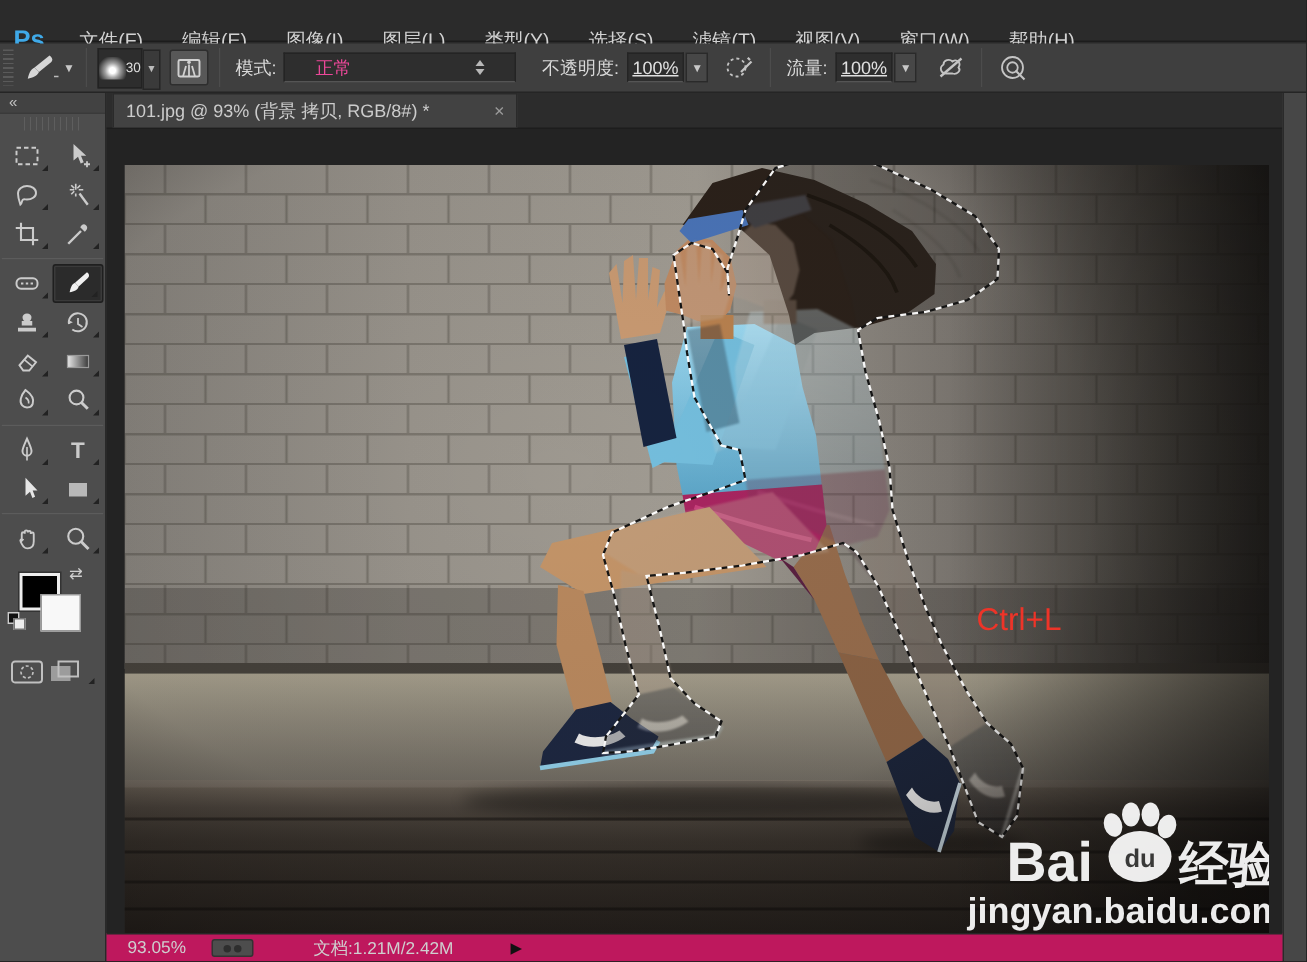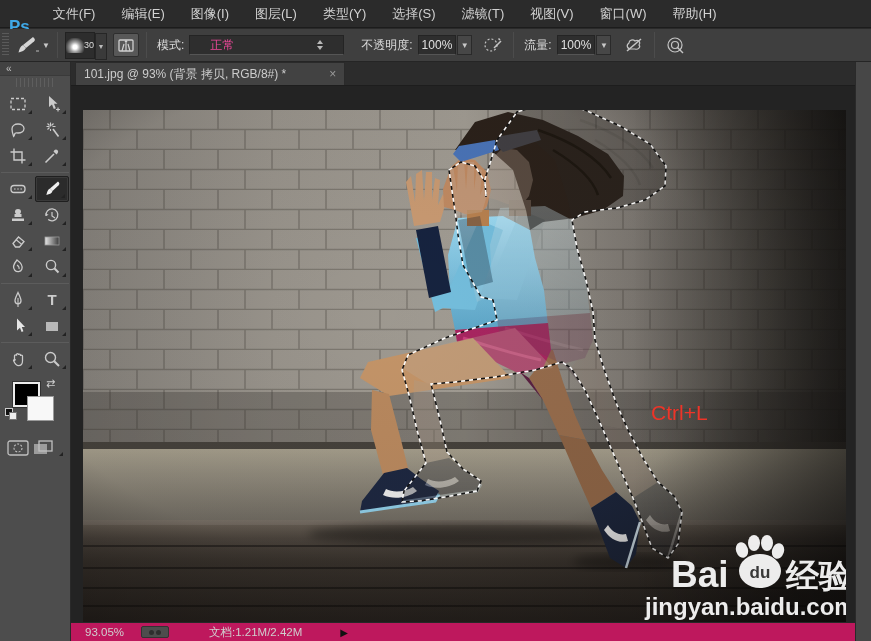--- a/index.html
+++ b/index.html
@@ -3,37 +3,37 @@
 <meta charset="utf-8">
 <style>
   html,body{margin:0;padding:0;background:#1e1e1e;}
   *{box-sizing:border-box;font-family:"Liberation Sans","DejaVu Sans",sans-serif;}
   #app{position:relative;width:871px;height:641px;background:#2a2a2a;overflow:hidden;}
 
   
   #menubar{position:absolute;left:0;top:0;width:871px;height:28px;background:#2b2b2b;
     border-bottom:1px solid #1c1c1c;display:flex;align-items:center;}
   #pslogo{color:#3fa9e8;font-weight:bold;font-size:17px;padding:0 10px 0 9px;letter-spacing:0;margin-top:27px;}
-  .mitem{color:#d2d2d2;font-size:13px;padding:0 13px;height:28px;line-height:28px;cursor:default;}
+  .mitem{color:#d2d2d2;font-size:13px;padding:13px 13px;height:28px;line-height:28px;cursor:default;}
 
   
   #optionsbar{position:absolute;left:0;top:29px;width:871px;height:33px;background:#3f3f3f;
     border-bottom:1px solid #252525;display:flex;align-items:center;}
   .grip-v{width:7px;height:24px;margin:0 4px 0 2px;
     background:repeating-linear-gradient(180deg,#5a5a5a 0 1px,transparent 1px 3px);}
   .sep{width:1px;height:26px;background:#2e2e2e;border-right:1px solid #4c4c4c;margin:0 7px;}
   .optlabel{color:#dadada;font-size:12px;margin:0 5px 0 3px;white-space:nowrap;}
   .combo{height:20px;background:#2e2e2e;border:1px solid #242424;border-bottom-color:#555;
     display:flex;align-items:center;color:#ec4899;font-size:12px;padding:0 20px;}
   .spinner{margin-left:auto;display:flex;flex-direction:column;gap:2px;padding-left:6px;}
   .spinner b{width:0;height:0;border-left:3px solid transparent;border-right:3px solid transparent;}
   .spinner b.up{border-bottom:4px solid #b8b8b8;}
   .spinner b.dn{border-top:4px solid #b8b8b8;}
   .valbox{height:20px;min-width:38px;background:#2e2e2e;border:1px solid #242424;border-bottom-color:#555;
-    color:#e0e0e0;font-size:12px;display:flex;align-items:center;justify-content:center;padding:0 3px;}
+    color:#e0e0e0;font-size:12px;display:flex;align-items:center;justify-content:center;padding:0 3px;text-decoration:underline;}
   .dropbtn{height:20px;width:15px;background:#474747;border:1px solid #2a2a2a;display:flex;
     align-items:center;justify-content:center;color:#c8c8c8;font-size:8px;margin-left:1px;}
   .toolbtn{height:24px;min-width:26px;display:flex;align-items:center;justify-content:center;border-radius:2px;}
   #brushpreset{width:30px;height:27px;background:#2d2d2d;border:1px solid #222;display:flex;
     flex-direction:row;align-items:center;position:relative;}
   #brushdot{width:100%;height:15px;background:radial-gradient(circle at 50% 60%,#ffffff 0 2px,rgba(255,255,255,.55) 5px,rgba(255,255,255,0) 10px);}
   #brushsize{color:#ddd;font-size:9px;line-height:9px;}
   #brushpreset .mini-arrow{position:absolute;right:-13px;top:0;width:12px;height:27px;background:#3a3a3a;
     border:1px solid #262626;color:#bbb;font-size:7px;display:flex;align-items:center;justify-content:center;}
 

